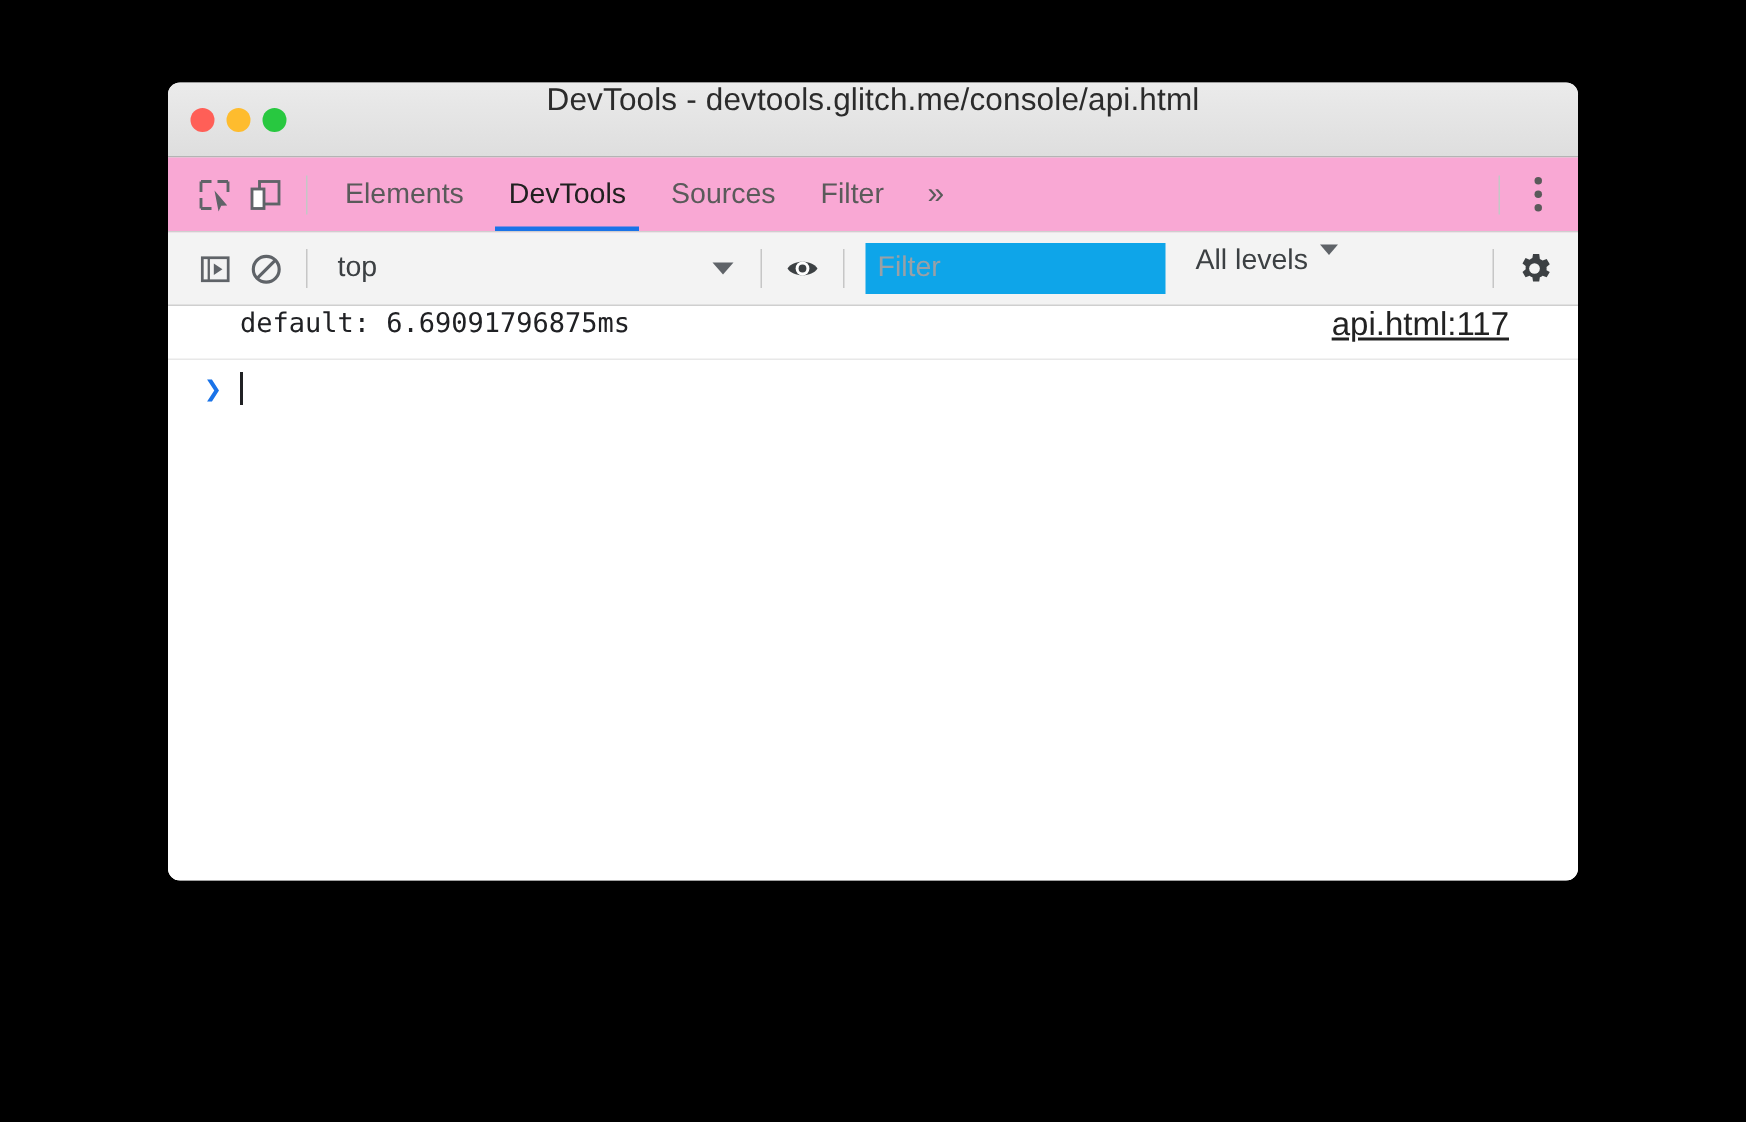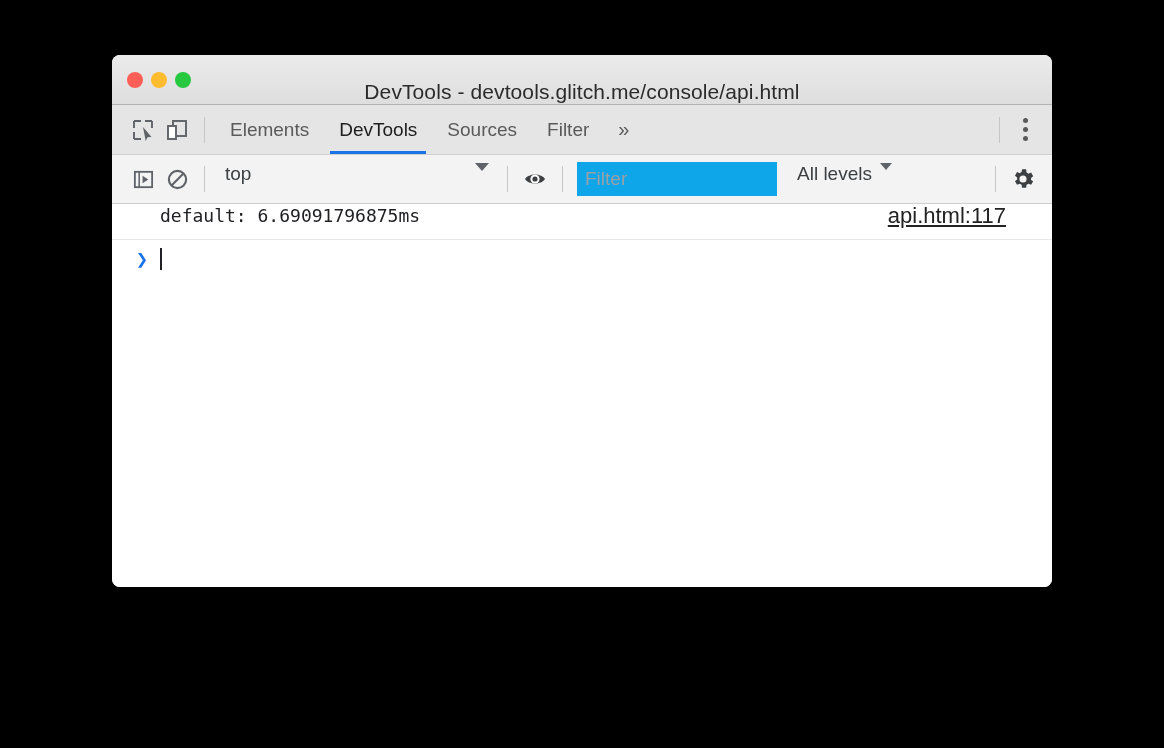--- a/index.html
+++ b/index.html
@@ -24,21 +24,21 @@
     box-shadow: 0 2px 10px rgba(0,0,0,0.35);
   }
 
   
   #titlebar {
     position: relative;
     height: 49px;
     background: linear-gradient(to bottom, #ebebeb 0%, #dedede 100%);
     border-bottom: 1px solid #b4b4b4;
     display: flex;
-    align-items: flex-end;
+    align-items: flex-start;
   }
   .lights {
     position: absolute;
     left: 15px;
     top: 50%;
     transform: translateY(-50%);
     display: flex;
     gap: 8px;
   }
   .light {
@@ -57,21 +57,21 @@
     font-size: 21px;
     color: #2b2b2b;
     letter-spacing: 0.1px;
     user-select: none;
   }
 
   
   #tabbar {
     position: relative;
     height: 50px;
-    background: #e5e5e5;
+    background: #f9a8d4;
     border-bottom: 1px solid #cfcfcf;
     display: flex;
     align-items: center;
     padding-left: 14px;
     box-sizing: border-box;
   }
   .icon-btn {
     width: 34px;
     height: 34px;
     display: flex;
@@ -149,21 +149,21 @@
     height: 49px;
     background: #f3f3f3;
     border-bottom: 1px solid #cfcfcf;
     display: flex;
     align-items: center;
     padding-left: 14px;
     box-sizing: border-box;
   }
   #context-select {
     display: flex;
-    align-items: flex-start;
+    align-items: center;
     width: 282px;
     height: 32px;
     padding: 0 8px 0 10px;
     box-sizing: border-box;
     flex: none;
   }
   #context-label {
     font-size: 19px;
     color: #3c4043;
     flex: 1;

